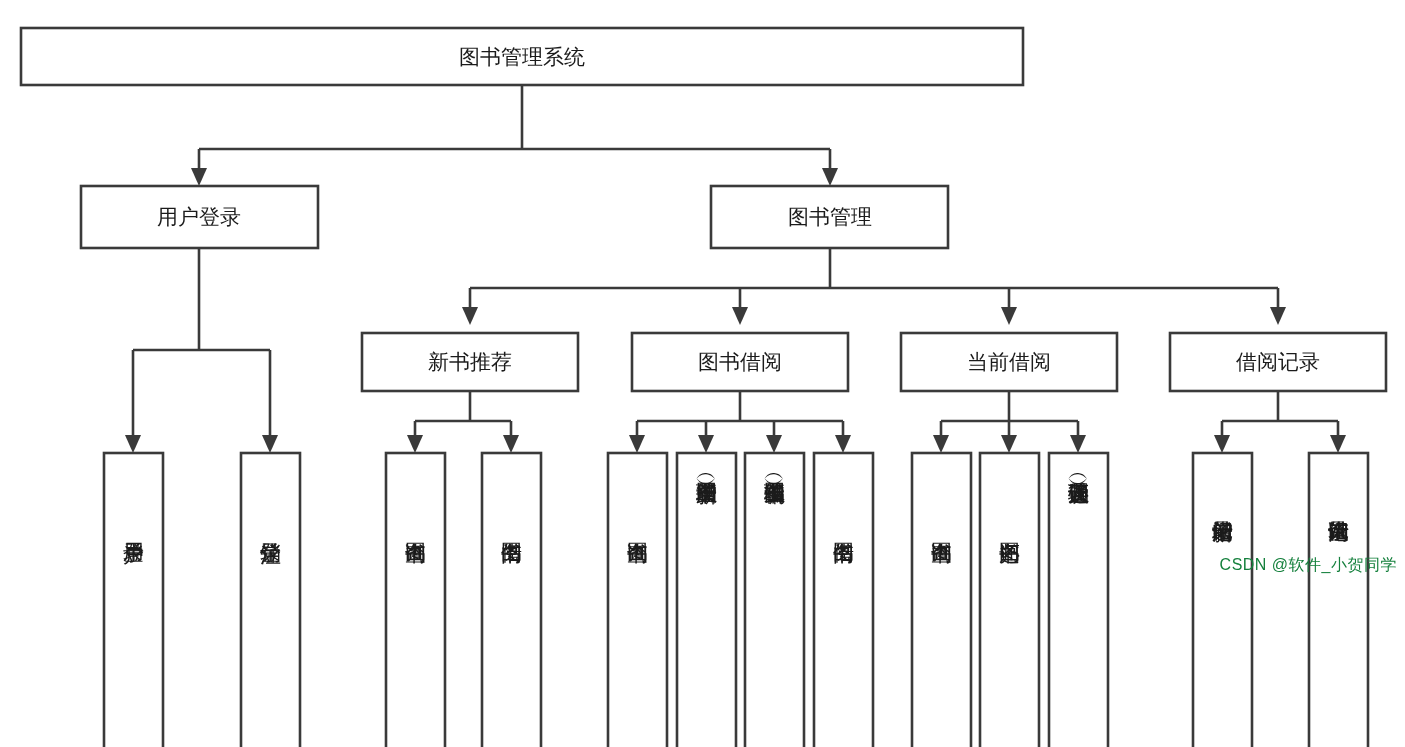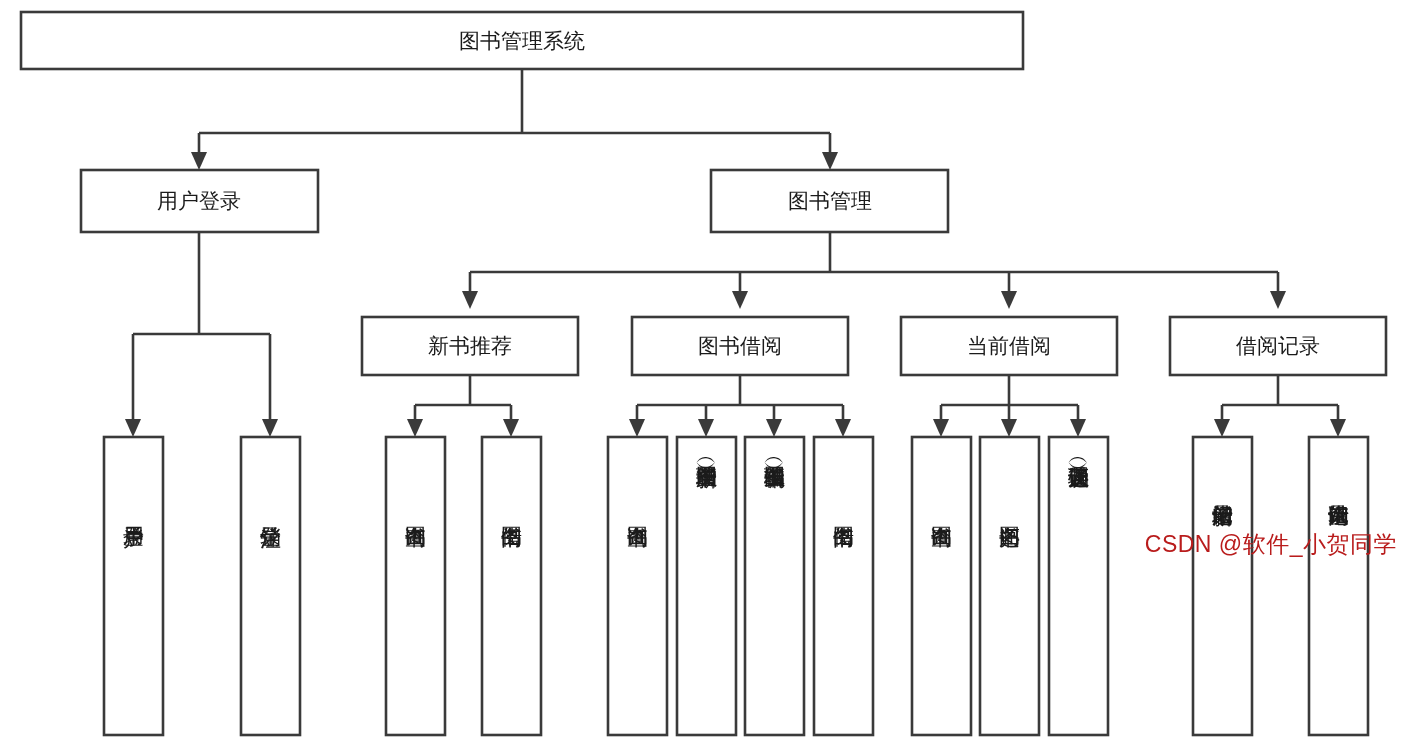--- a/index.html
+++ b/index.html
@@ -12,20 +12,21 @@
     height: 747px;
     font-family: "Liberation Sans", sans-serif;
     overflow: hidden;
     position: relative;
   }
   #diagram-root {
     position: relative;
     width: 1405px;
     height: 564px;
     background: #ffffff;
+    margin-top: 16px;
   }
   svg#tree-svg {
     position: absolute;
     left: 0;
     top: 0;
     width: 1405px;
     height: 747px;
   }
   .node-box {
     fill: #ffffff;
@@ -55,22 +56,22 @@
   }
   .arrow-head {
     fill: #3a3a3a;
     stroke: none;
   }
   .watermark {
     position: absolute;
     right: 8px;
     bottom: 4px;
     font-family: "Liberation Sans", sans-serif;
-    font-size: 23px;
-    color: #b91c1c;
+    font-size: 16px;
+    color: #15803d;
     white-space: nowrap;
     letter-spacing: 0.5px;
   }
 </style>
 </head>
 <body>
 
 <div id="diagram-root">
 
   <svg id="tree-svg" viewBox="0 0 1405 747">

